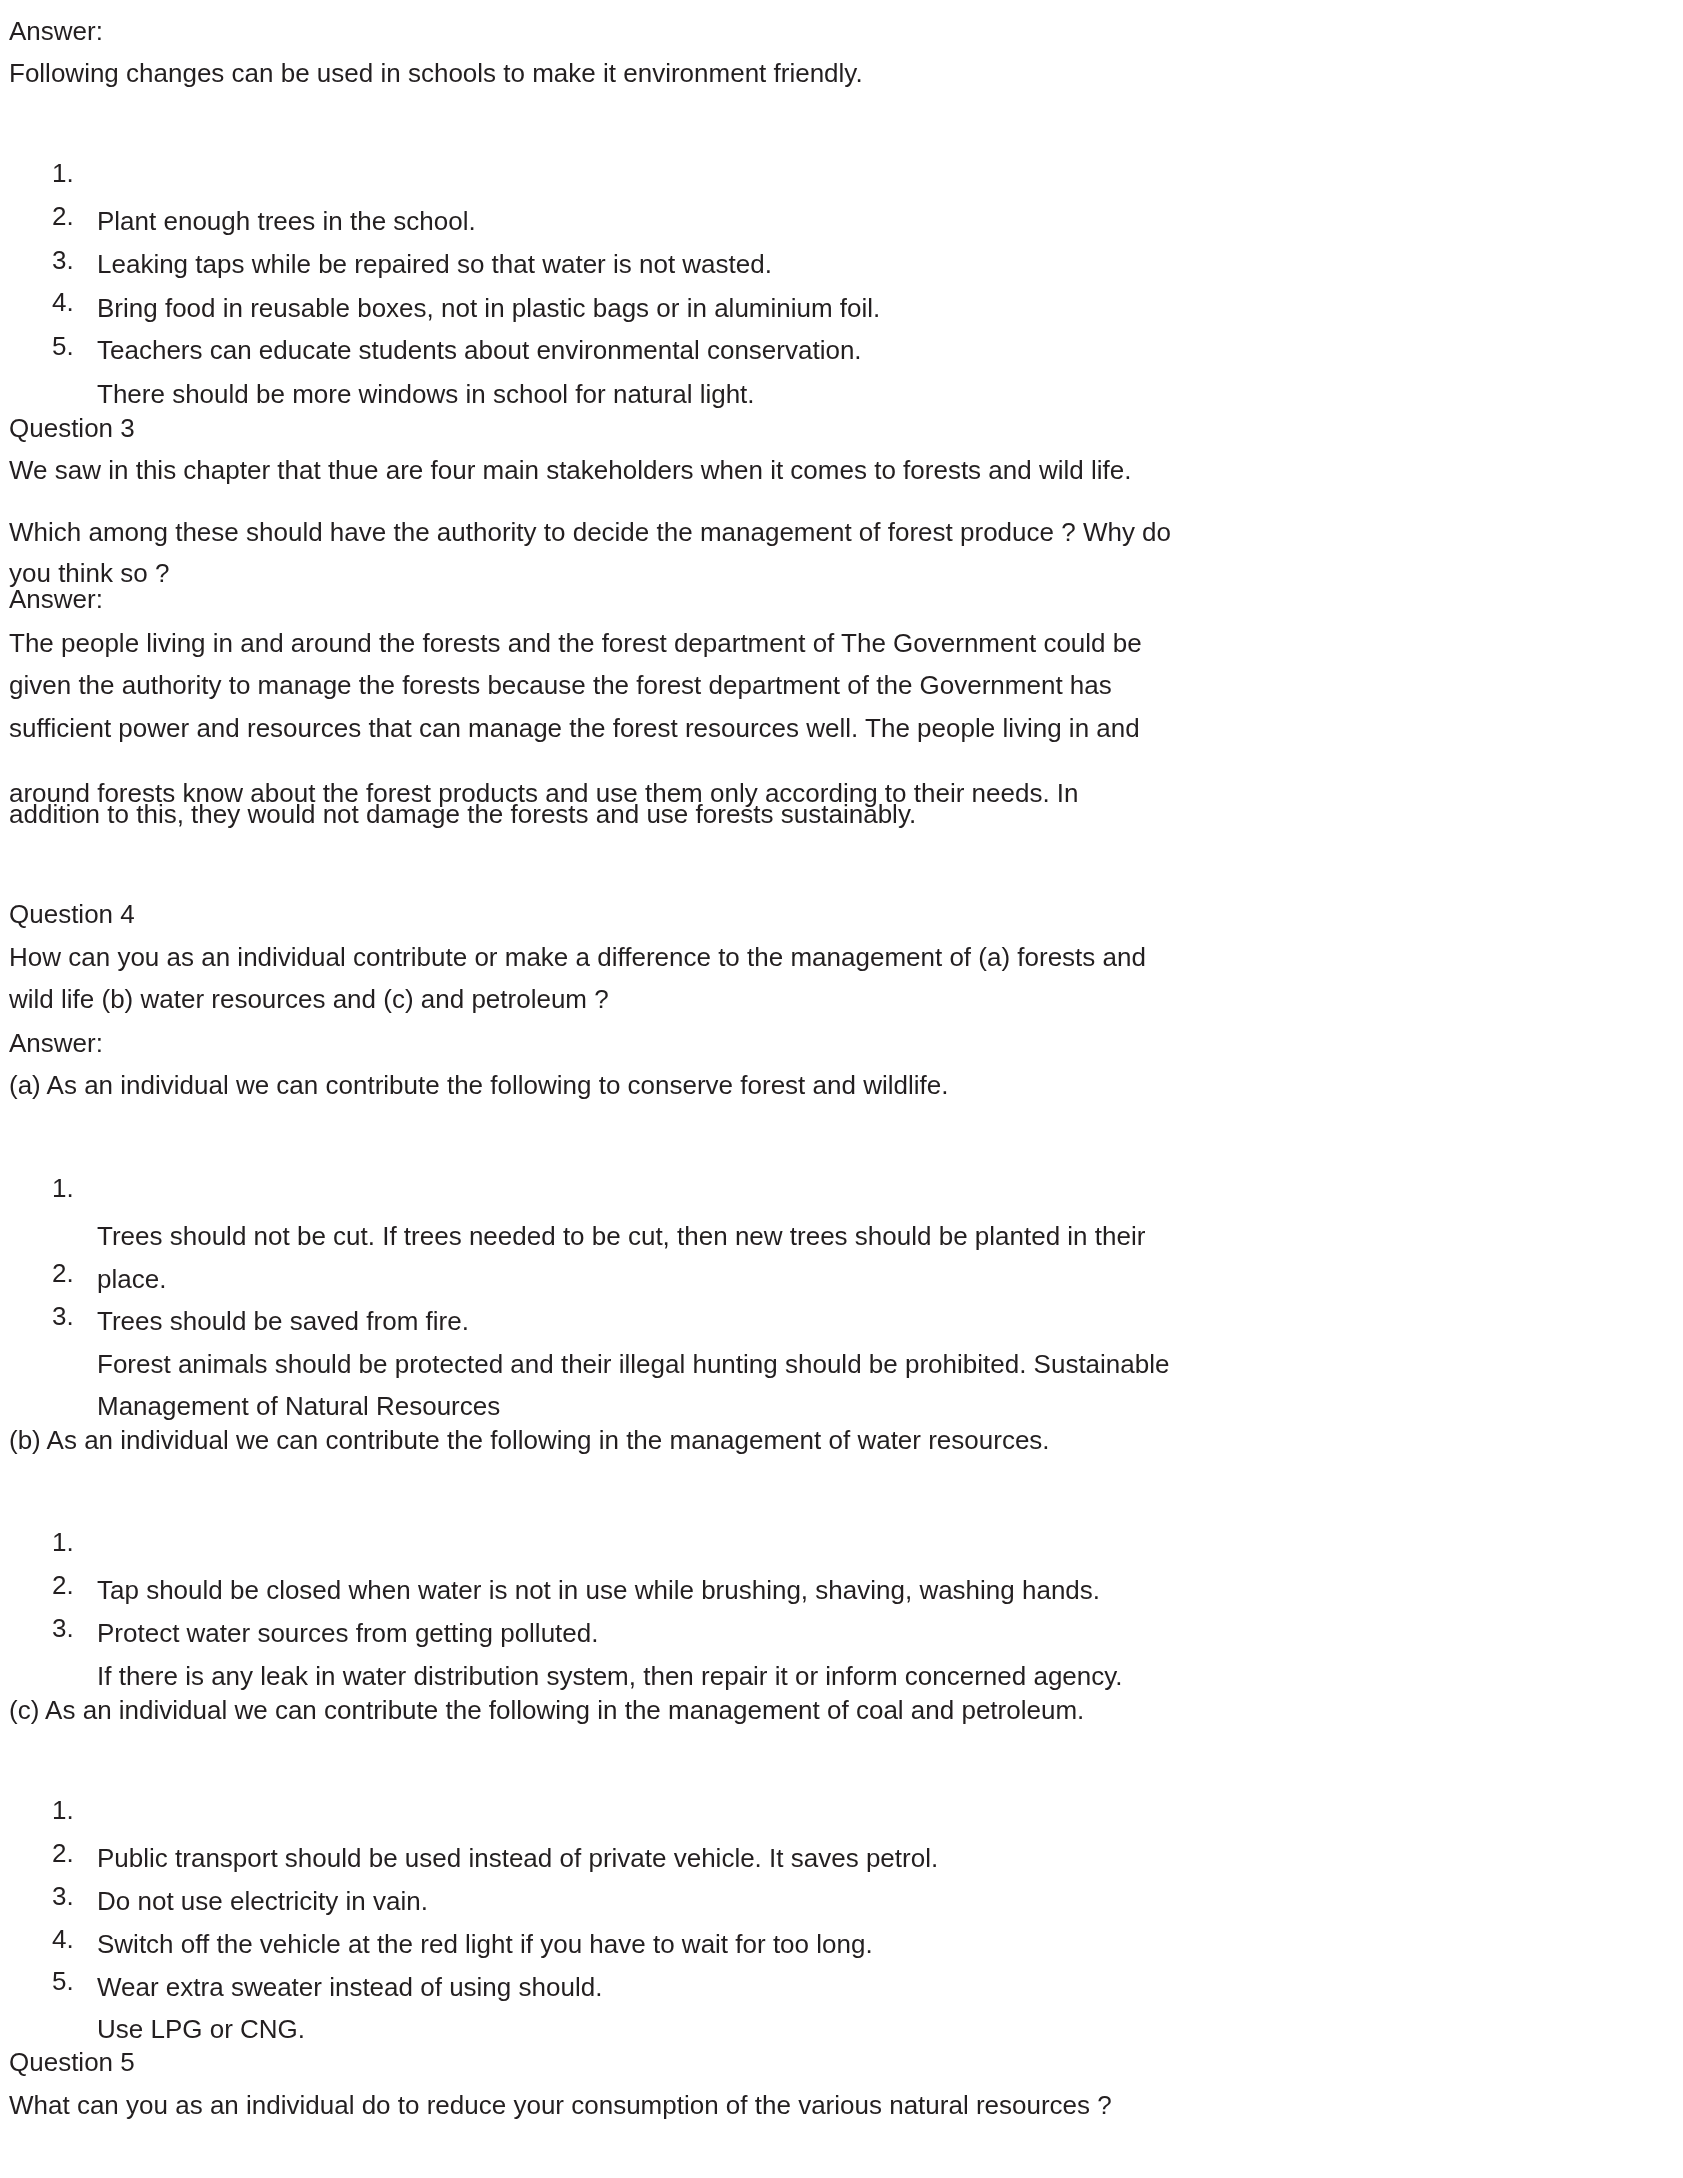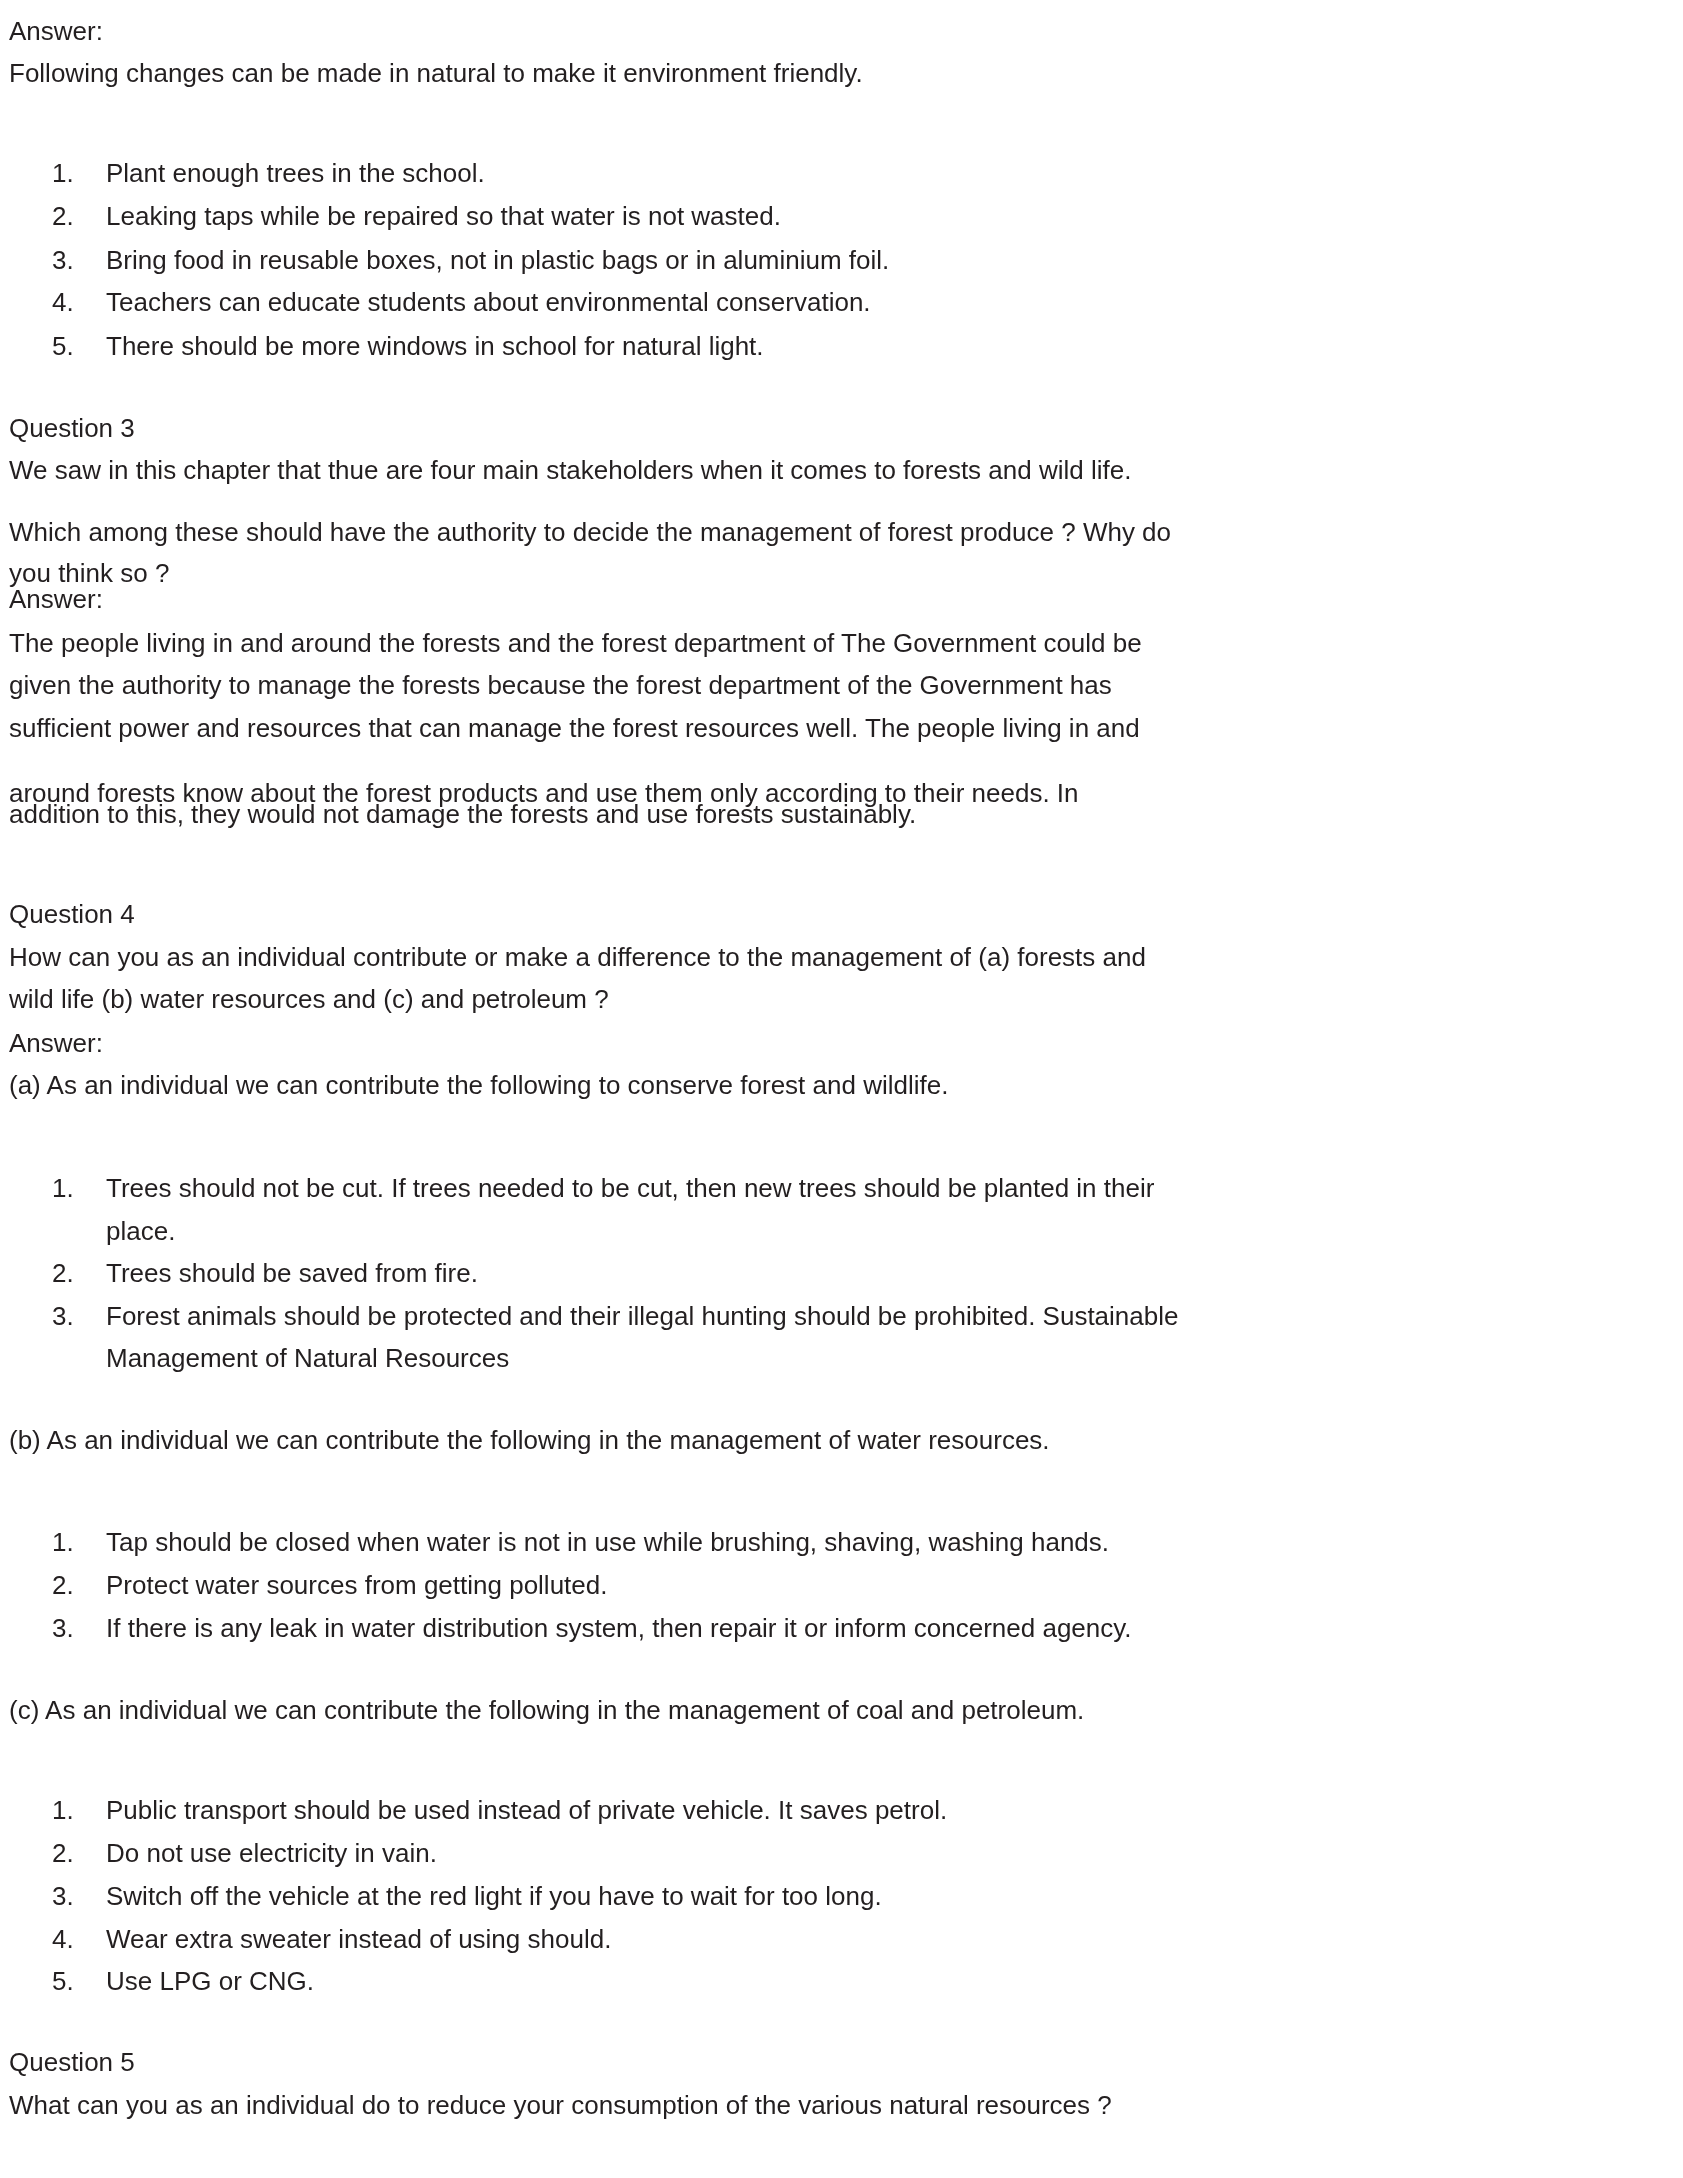--- a/index.html
+++ b/index.html
@@ -9,30 +9,30 @@
     position: absolute;
     left: 9px;
     font-family: Liberation Sans, sans-serif;
     font-size: 26px;
     line-height: 43px;
     height: 43px;
     color: #231f20;
     white-space: nowrap;
   }
   .li-num { left: 52px; }
-  .li-text { left: 106px; }
+  .li-text { left: 97px; margin-top: 48px; }
 </style>
 </head>
 <body>
 
 <div class="page">
 
   <section>
     <div class="ln" style="top:10px">Answer:</div>
-    <div class="ln" style="top:52px">Following changes can be made in natural to make it environment friendly.</div>
+    <div class="ln" style="top:52px">Following changes can be used in schools to make it environment friendly.</div>
     <ol style="margin:0;padding:0;list-style:none;">
       <li>
         <span class="ln li-num" style="top:152px">1.</span>
         <span class="ln li-text" style="top:152px">Plant enough trees in the school.</span>
       </li>
       <li>
         <span class="ln li-num" style="top:195px">2.</span>
         <span class="ln li-text" style="top:195px">Leaking taps while be repaired so that water is not wasted.</span>
       </li>
       <li>

